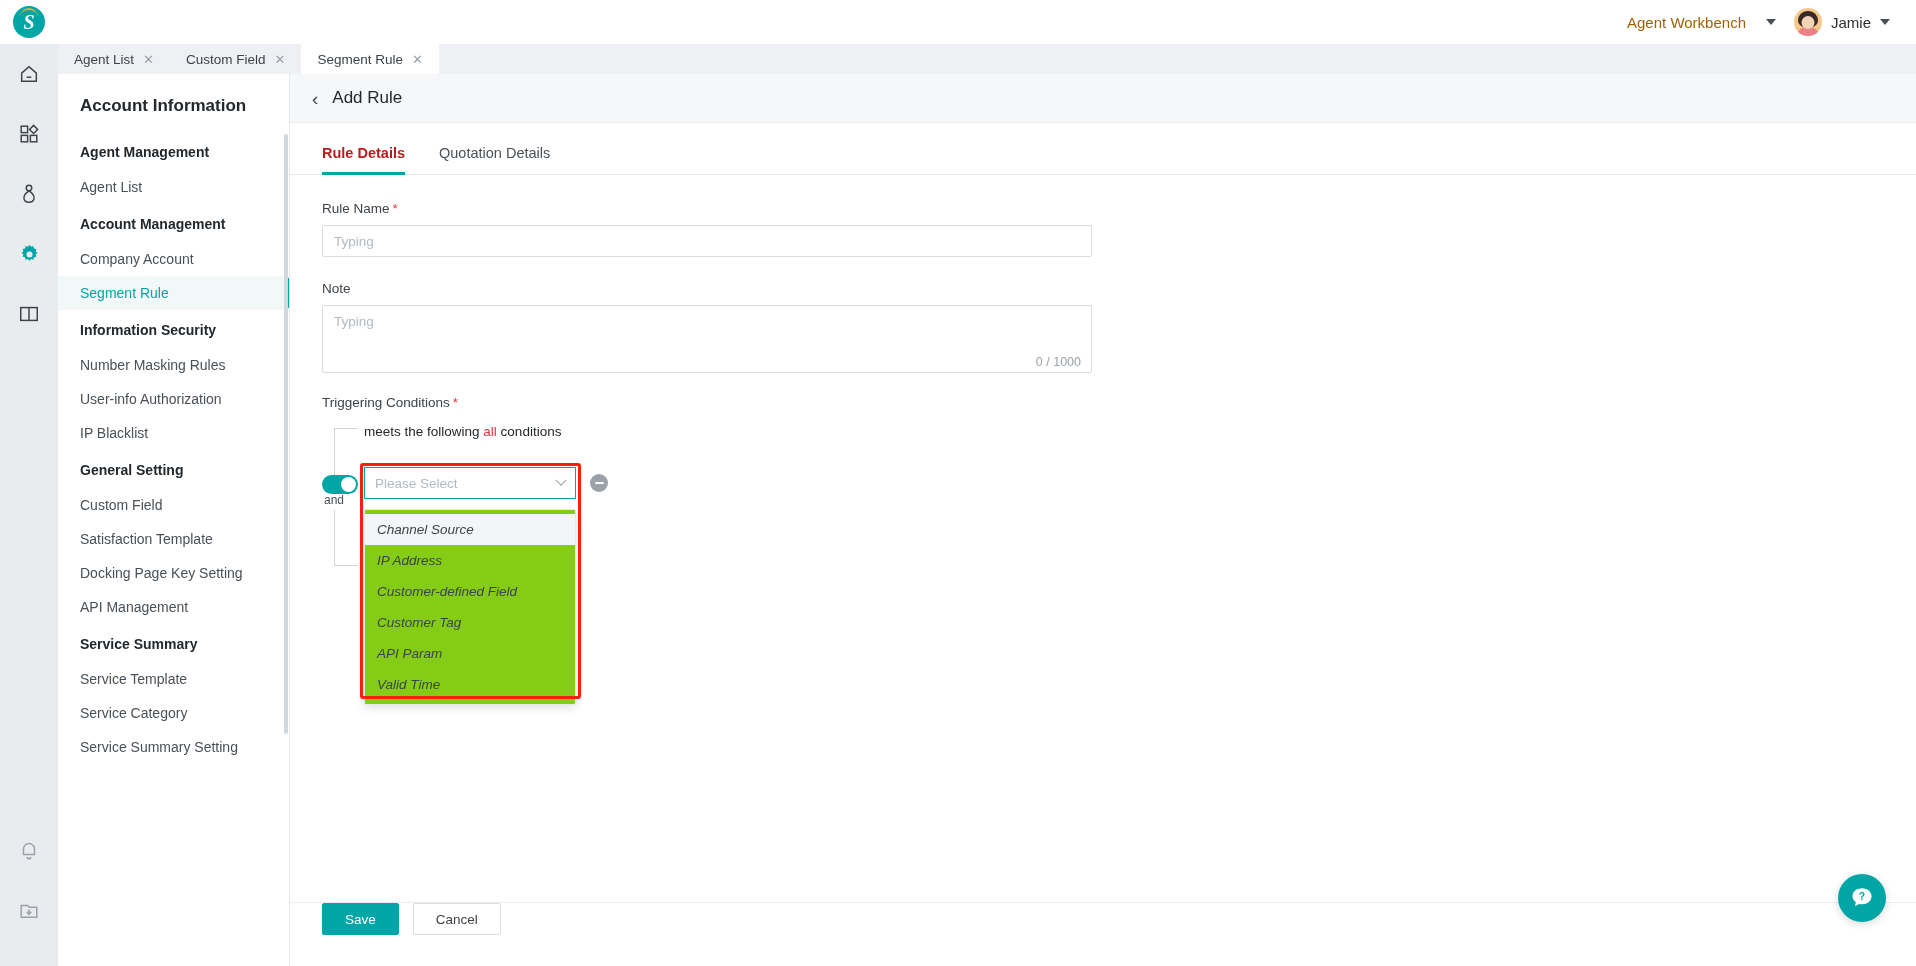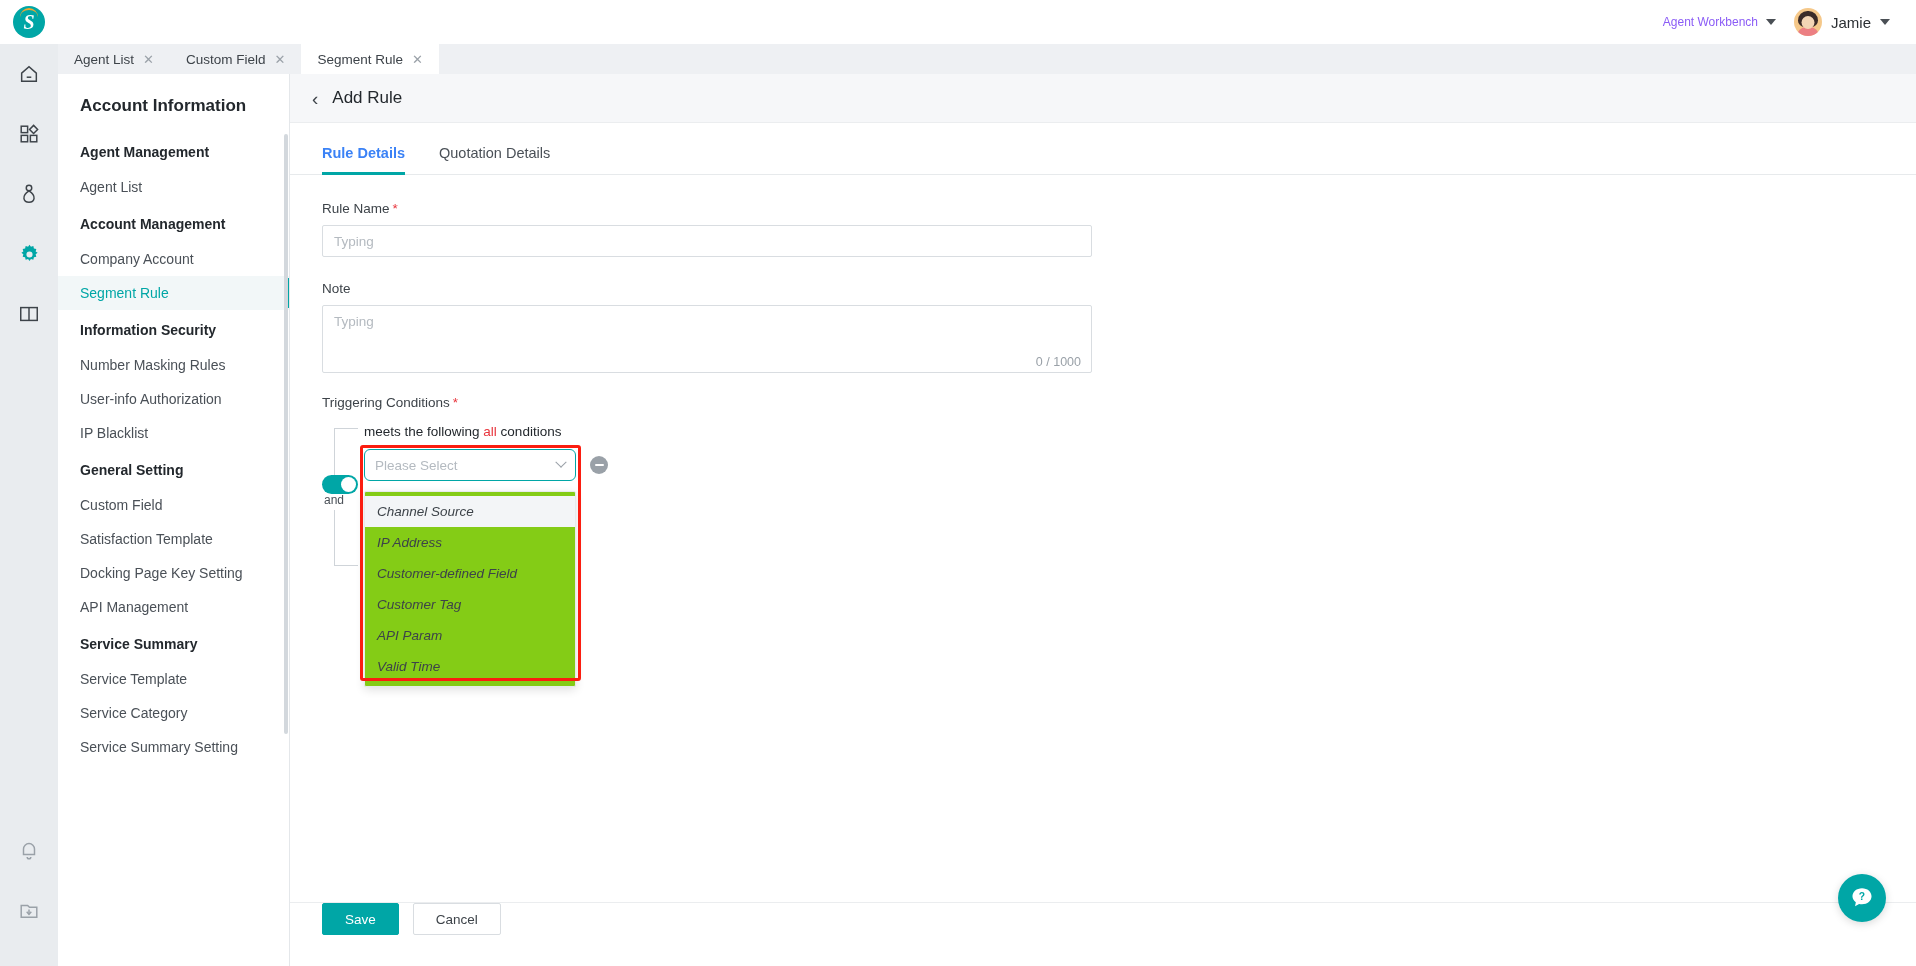--- a/index.html
+++ b/index.html
@@ -11,21 +11,21 @@
     -webkit-font-smoothing: antialiased;
   }
 
   
   .topbar {
     position: absolute; top: 0; left: 0; width: 1916px; height: 44px;
     background: #ffffff; display: flex; align-items: center;
     justify-content: flex-end; z-index: 40;
   }
   .topbar-right { display: flex; align-items: center; gap: 18px; padding-right: 26px; }
-  .workbench-menu { display: flex; align-items: center; gap: 8px; font-size: 12px; color: #8b5cf6; cursor: pointer; }
+  .workbench-menu { display: flex; align-items: center; gap: 20px; font-size: 15px; color: #a16207; cursor: pointer; }
   .user-menu { display: flex; align-items: center; gap: 9px; font-size: 15px; color: #2b2f33; cursor: pointer; }
   .caret-down {
     width: 0; height: 0; border-left: 5px solid transparent; border-right: 5px solid transparent;
     border-top: 6px solid #4a4f55;
   }
   .avatar {
     width: 28px; height: 28px; border-radius: 50%;
     background: #f5c88a; position: relative; overflow: hidden; flex: none;
   }
   .avatar::before {
@@ -118,21 +118,21 @@
     background: #ffffff; border-top: 1px solid #ebedef; overflow: hidden;
   }
   .tabs-row {
     display: flex; gap: 34px; padding: 0 32px; border-bottom: 1px solid #e7eaec;
     margin-top: 14px;
   }
   .ftab {
     font-size: 14.5px; color: #4a5057; padding: 8px 0 11px; cursor: pointer;
     border-bottom: 3px solid transparent; margin-bottom: -1px;
   }
-  .ftab.active { color: #3b82f6; font-weight: 700; border-bottom-color: #00a6a6; text-align: center; }
+  .ftab.active { color: #b91c1c; font-weight: 700; border-bottom-color: #00a6a6; text-align: center; }
 
   .form { padding: 26px 32px 0 32px; position: relative; }
   .field-label { font-size: 13.5px; color: #3d4349; margin-bottom: 9px; }
   .req { color: #e8343c; margin-left: 3px; }
 
   .text-input {
     width: 770px; height: 32px; border: 1px solid #d9dde1; border-radius: 2px;
     font-size: 13.5px; color: #23282d; padding: 0 11px; background: #fff; outline: none;
     font-family: "Liberation Sans", sans-serif;
   }
@@ -156,26 +156,26 @@
   .cond-area { position: relative; margin-top: 14px; }
   .group-bracket {
     position: absolute; left: 12px; top: 4px; width: 24px; height: 138px;
     border-left: 1px solid #cfd4d9; border-top: 1px solid #cfd4d9; border-bottom: 1px solid #cfd4d9;
   }
   .and-chip {
     position: absolute; left: 0px; top: 66px; font-size: 12px; color: #4a5057;
     background: #ffffff; padding: 3px 2px;
   }
   .cond-body { margin-left: 42px; }
-  .cond-text { font-size: 13.5px; color: #23282d; margin-bottom: 10px; }
+  .cond-text { font-size: 13.5px; color: #23282d; margin-bottom: 28px; }
   .cond-text .hl { color: #e8343c; }
 
   .select-row { display: flex; align-items: center; gap: 14px; position: relative; }
   .select-box {
-    width: 212px; height: 32px; border: 1px solid #00a6a6; border-radius: 6px;
+    width: 212px; height: 32px; border: 1px solid #00a6a6; border-radius: 0;
     display: flex; align-items: center; justify-content: space-between;
     padding: 0 10px; background: #fff; cursor: pointer;
   }
   .select-placeholder { font-size: 13.5px; color: #b4bac0; }
   .chev {
     width: 8px; height: 8px; border-right: 1.4px solid #9aa1a8; border-bottom: 1.4px solid #9aa1a8;
     transform: rotate(45deg) translate(-2px,-2px);
   }
   .minus-btn {
     width: 18px; height: 18px; border-radius: 50%; background: #9aa1a8;

